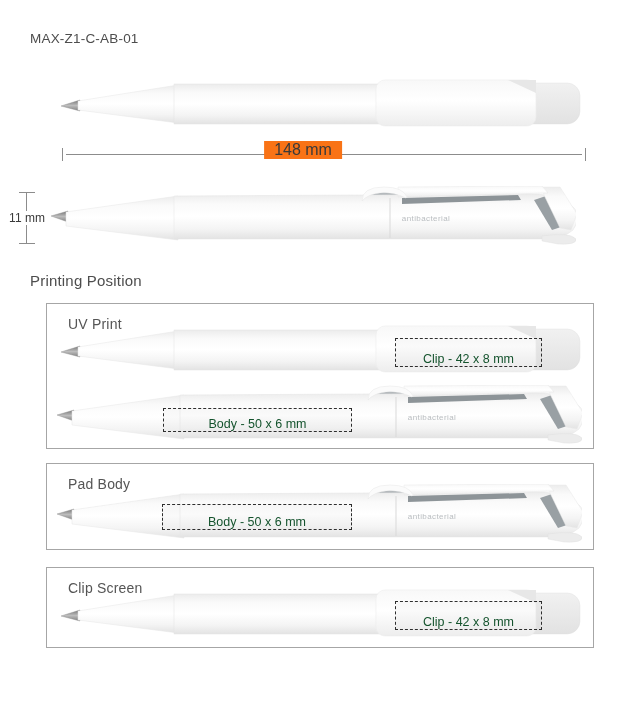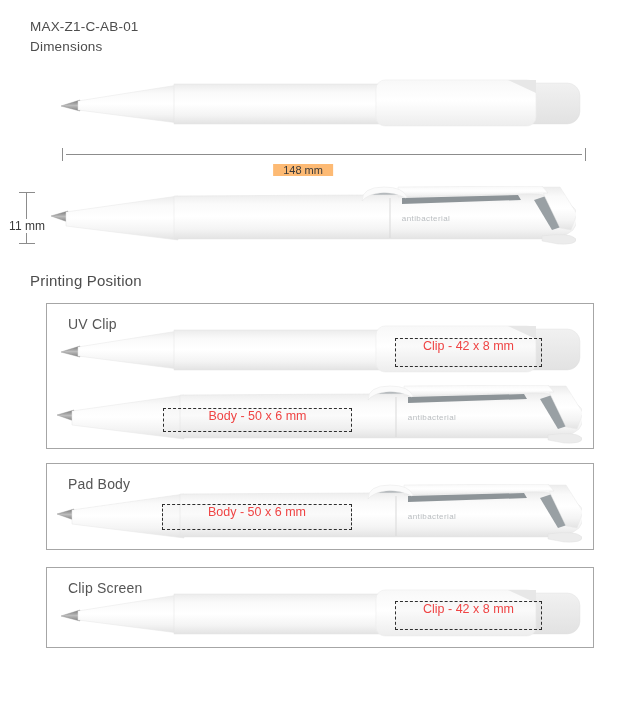--- a/index.html
+++ b/index.html
@@ -1,41 +1,41 @@
 <!DOCTYPE html>
 <html><head>
 <meta charset="utf-8">
 <style>
   html,body{margin:0;padding:0;background:#ffffff;}
   #stage{
     position:relative;width:640px;height:721px;background:#ffffff;overflow:hidden;
     font-family:"Liberation Sans","DejaVu Sans",sans-serif;
   }
-  .hdr{position:absolute;left:30px;top:17px;font-size:13.5px;line-height:20px;color:#4d4d4d;letter-spacing:.2px;}
+  .hdr{position:absolute;left:30px;top:29px;font-size:13.5px;line-height:20px;color:#4d4d4d;letter-spacing:.2px;}
   .sec-heading{position:absolute;left:30px;top:272px;font-size:15px;color:#4d4d4d;letter-spacing:.2px;}
   .pen{position:absolute;display:block;}
   
   .dim-h{position:absolute;left:62px;top:148px;width:524px;height:13px;}
   .dim-h .tick{position:absolute;top:0;width:1px;height:13px;background:#8c8c8c;}
   .dim-h .tick.l{left:0;} .dim-h .tick.r{right:0;}
   .dim-h .hline{position:absolute;top:6px;left:4px;right:4px;height:1px;background:#8c8c8c;}
-  .dim-h .lbl{position:absolute;left:46%;top:22px;transform:translate(-50%,-50%);background:#fdba74;
-    padding:0 10px;font-size:11px;color:#3a3a3a;white-space:nowrap;}
+  .dim-h .lbl{position:absolute;left:46%;top:2px;transform:translate(-50%,-50%);background:#f97316;
+    padding:0 10px;font-size:16px;color:#3a3a3a;white-space:nowrap;}
   
   .dim-v{position:absolute;left:0;top:0;}
   .dim-v .vline{position:absolute;left:26px;top:192px;width:1px;height:52px;background:#8c8c8c;}
   .dim-v .tick{position:absolute;left:19px;width:16px;height:1px;background:#8c8c8c;}
   .dim-v .tick.t{top:192px;} .dim-v .tick.b{top:243px;}
-  .dim-v .lbl{position:absolute;left:5px;top:219px;width:44px;text-align:center;background:#ffffff;
+  .dim-v .lbl{position:absolute;left:5px;top:211px;width:44px;text-align:center;background:#ffffff;
     font-size:12px;color:#3a3a3a;}
   
   .pbox{position:absolute;left:46px;width:546px;border:1px solid #a6a6a6;background:#ffffff;}
   .pbox .plabel{position:absolute;left:21px;top:12px;font-size:14px;color:#555555;letter-spacing:.2px;}
   .area{position:absolute;border:1.5px dashed #2e2e2e;background:rgba(0,0,0,0.02);
-    display:flex;align-items:flex-start;justify-content:center;font-size:12.5px;color:#ef4444;white-space:nowrap;}
+    display:flex;align-items:flex-end;justify-content:center;font-size:12.5px;color:#14532d;white-space:nowrap;}
   .sprites{position:absolute;width:0;height:0;overflow:hidden;}
 </style>
 </head>
 <body>
 
 <div id="stage">
 
   <svg class="sprites" aria-hidden="true">
     <defs>
       <linearGradient id="gmetal" x1="0" y1="0" x2="0" y2="1">
@@ -81,21 +81,20 @@
       <polygon points="352,12 468,9 471,14 352,18" fill="#8d9498"></polygon>
       <polygon points="484,14 496,10 514,40 502,44" fill="#99a0a4"></polygon>
       <polygon points="492,1 510,1 527,28 521,44 510,42 494,9" fill="url(#gbody)" stroke="#e8e8e8" stroke-width="0.5"></polygon>
       <polygon points="348,1 492,0 498,7 348,11" fill="url(#gplate)" stroke="#e9e9e9" stroke-width="0.5"></polygon>
       <path d="M312,15 Q312,1 334,1 Q353,1 357,11 L356,12 Q344,6 330,7 Q318,8 312,15 Z" fill="#fbfbfb" stroke="#e7e7e7" stroke-width="0.5"></path>
     </symbol>
   </svg>
 
   <div class="hdr">
     <div>MAX-Z1-C-AB-01</div>
-    <div>Dimensions</div>
   </div>
 
   <svg class="pen" style="left:60px;top:79px" width="526" height="48">
       <use href="#pen-top"></use>
     </svg>
 
   <div class="dim-h">
     <div class="tick l"></div>
     <div class="hline"></div>
     <div class="tick r"></div>
@@ -108,21 +107,21 @@
     <div class="tick b"></div>
     <span class="lbl">11 mm</span>
   </div>
   <svg class="pen" style="left:50px;top:186px" width="526" height="60">
       <use href="#pen-side"></use>
     </svg>
 
   <div class="sec-heading">Printing Position</div>
 
   <div class="pbox" style="top:303px;height:144px">
-    <span class="plabel">UV Clip</span>
+    <span class="plabel">UV Print</span>
   </div>
   <svg class="pen" style="left:60px;top:325px" width="526" height="48">
       <use href="#pen-top"></use>
     </svg>
   <div class="area" style="left:395px;top:338px;width:145px;height:27px">
     <span>Clip - 42 x 8 mm</span>
   </div>
   <svg class="pen" style="left:56px;top:385px" width="526" height="60">
       <use href="#pen-side"></use>
     </svg>

